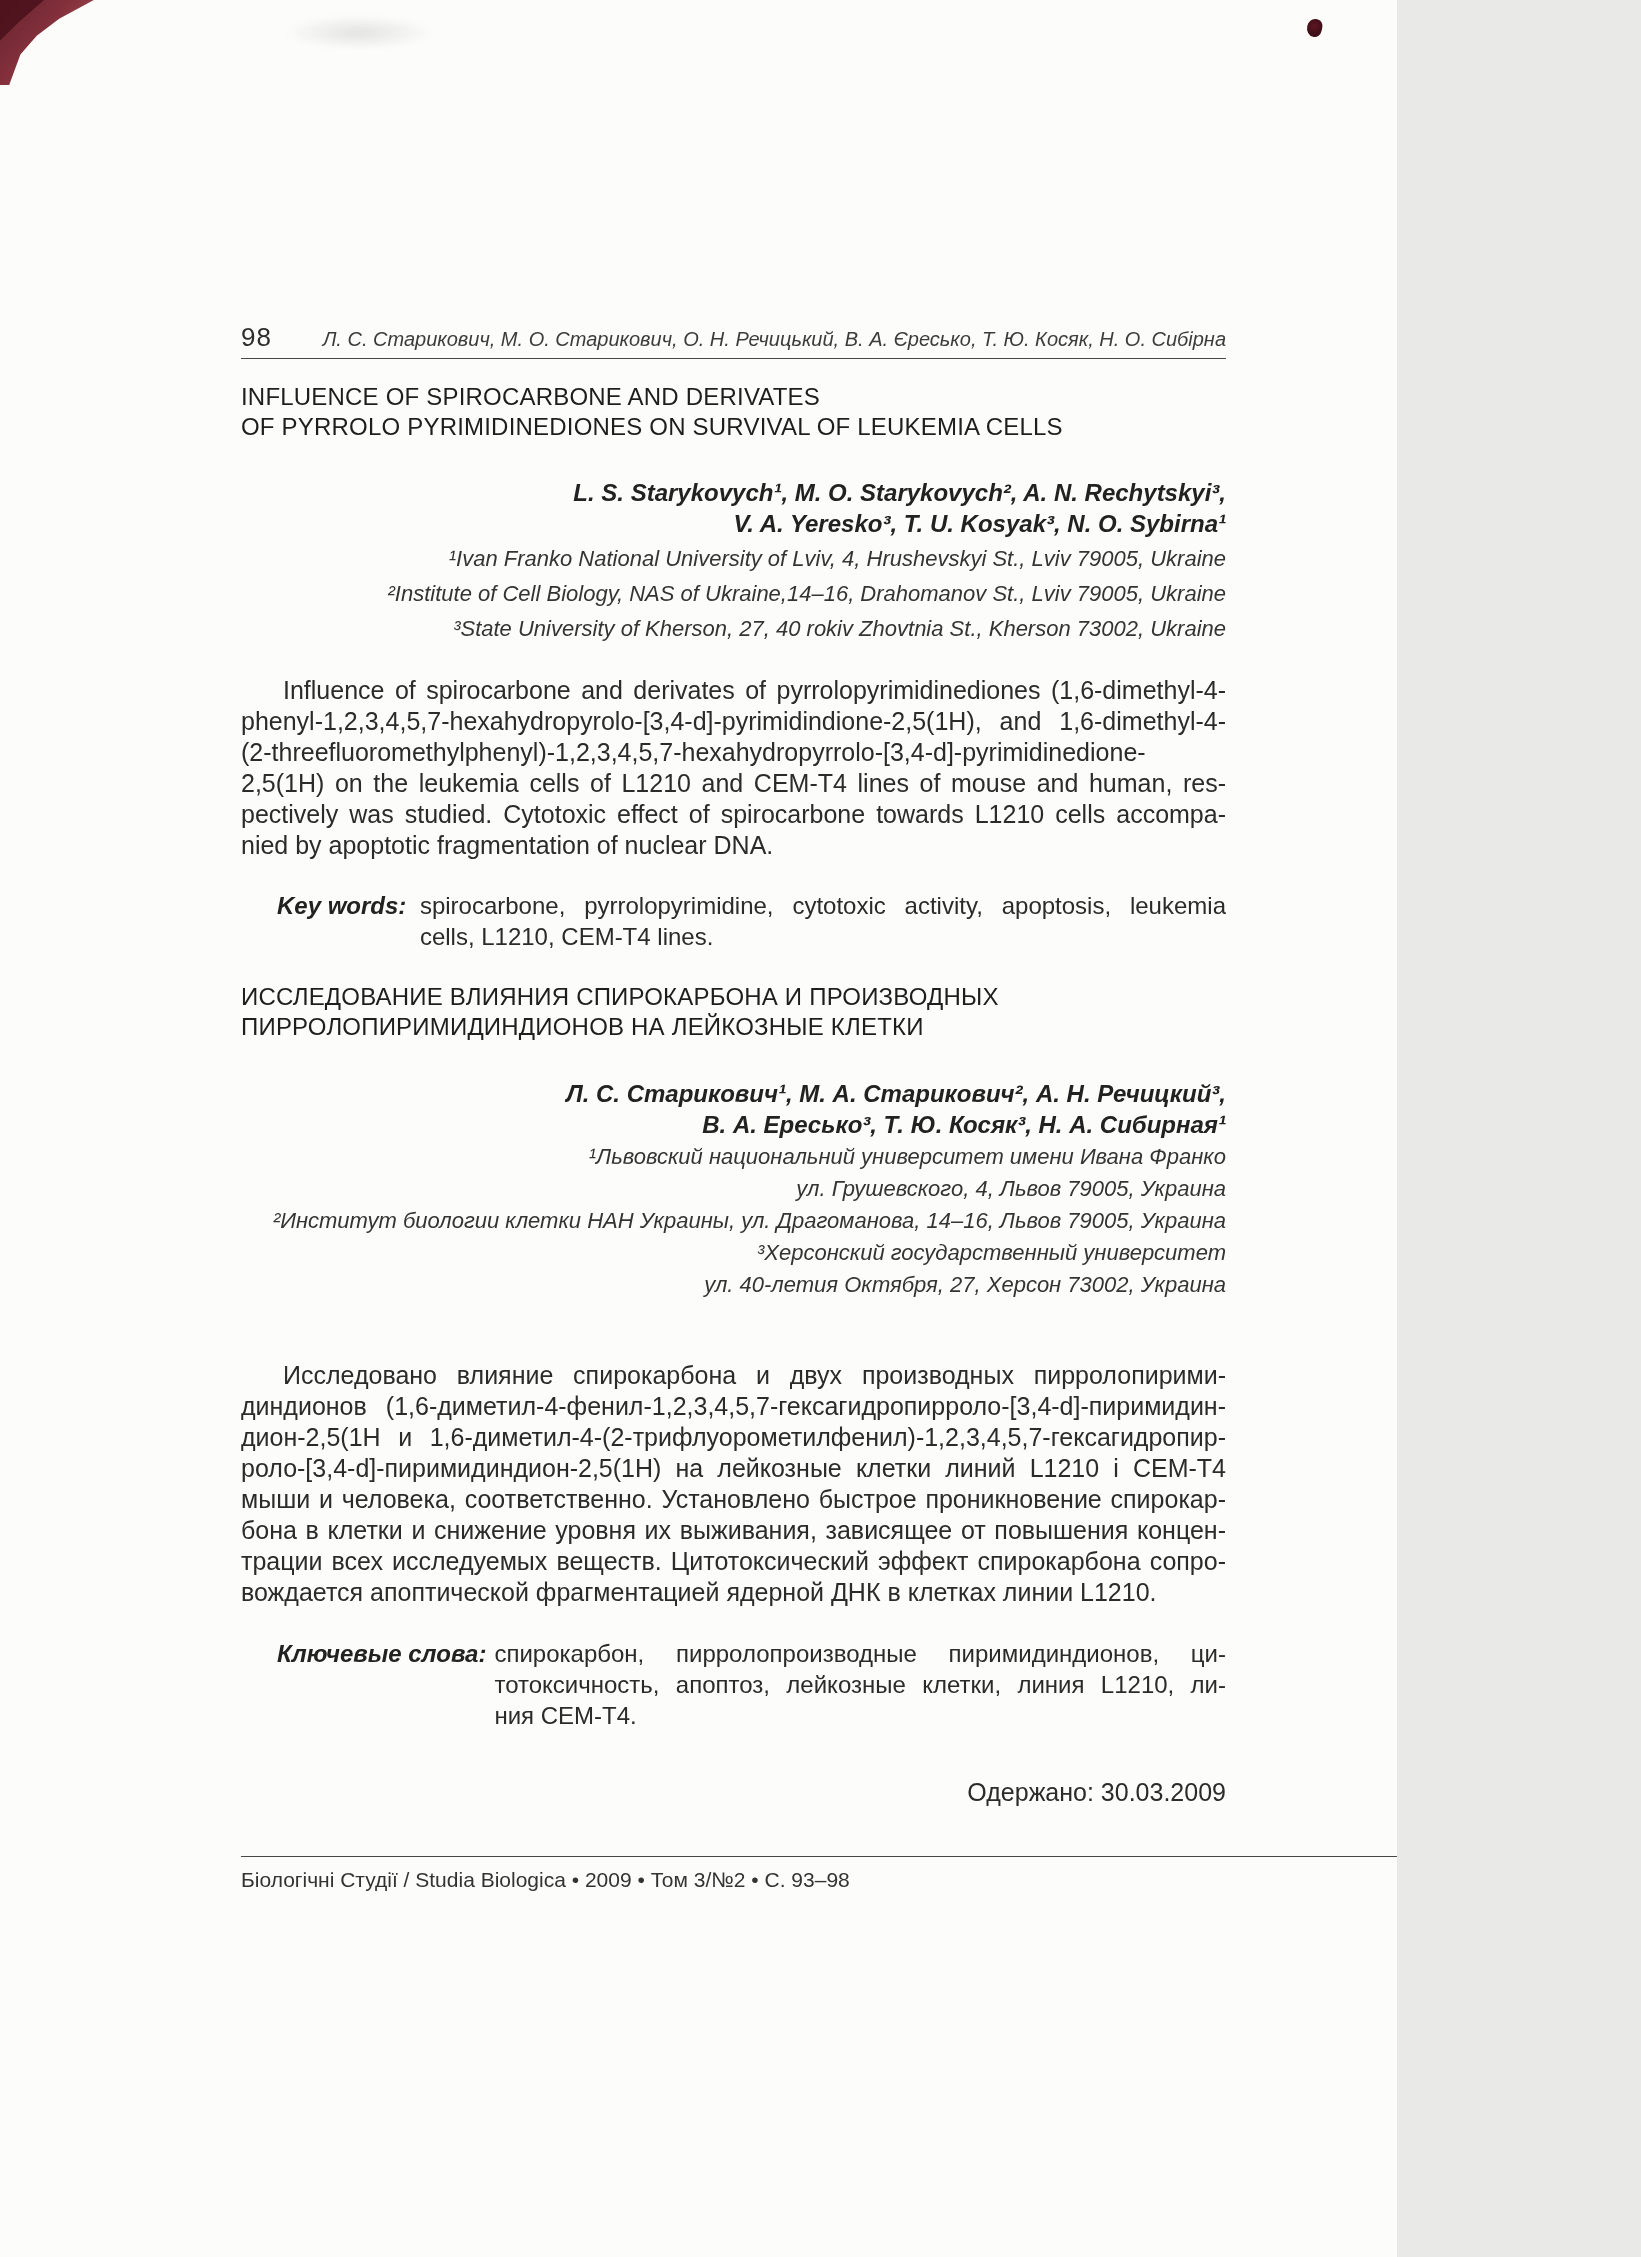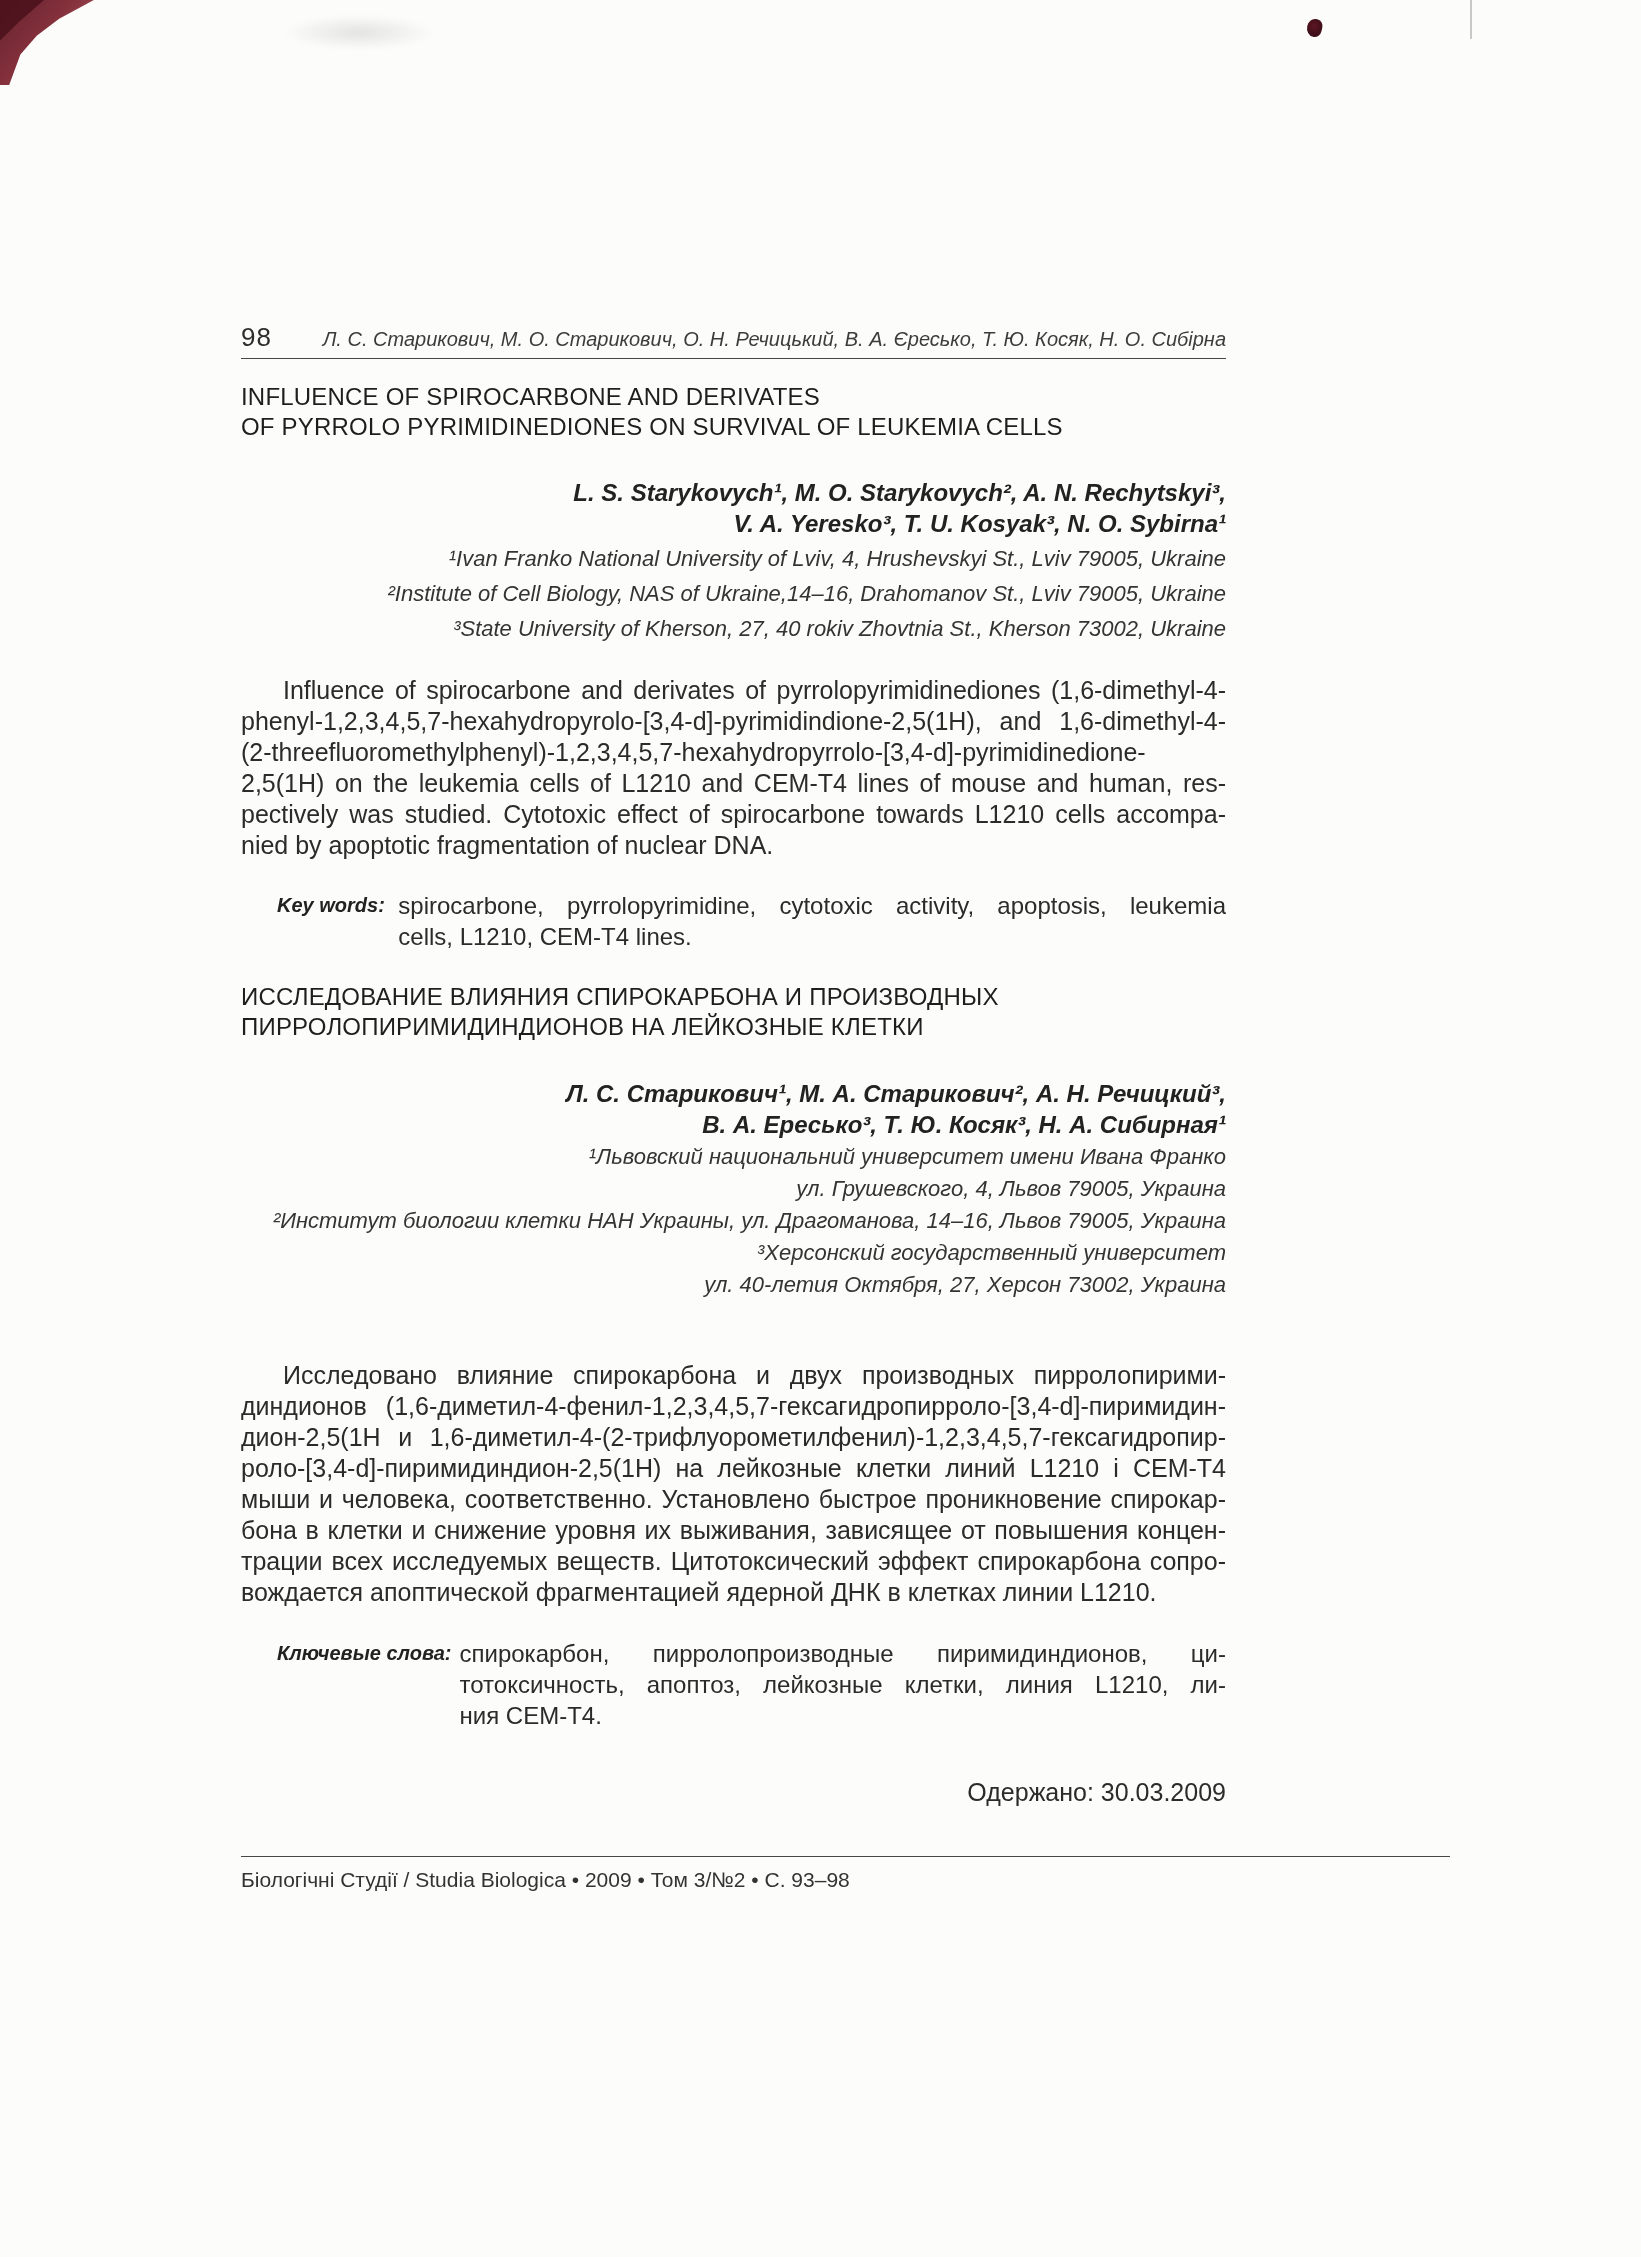--- a/index.html
+++ b/index.html
@@ -1,18 +1,18 @@
 <!DOCTYPE html>
 <html><head>
 <meta charset="utf-8">
 <style>
   html,body{margin:0;padding:0;background:#e9e9e7;}
   .page{
     position:relative;
-    width:1641px;height:2257px;
+    width:1397px;height:2257px;
     background:#fcfcfa;
     font-family:"Liberation Sans", sans-serif;
     color:#2c2c2c;
     overflow:hidden;
   }
   .col{position:absolute;left:241px;width:985px;}
 
   
   .corner-stain{
     position:absolute;left:0;top:0;width:102px;height:85px;
@@ -71,21 +71,21 @@
     text-align:justify;text-align-last:justify;
     white-space:nowrap;overflow:hidden;
   }
   .jline.endline{text-align-last:left;}
   .jline.indent{text-indent:42px;}
 
   
   .kw{position:absolute;left:277px;width:949px;display:flex;gap:13.5px;align-items:flex-start;}
   .kw-en{top:890px;}
   .kw-ru{top:1638px;gap:8px;}
-  .kw-label{flex:none;font-weight:bold;font-style:italic;font-size:20px;line-height:31px;color:#222;}
+  .kw-label{flex:none;font-weight:bold;font-style:italic;font-size:24px;line-height:31px;color:#222;}
   .kw-text{flex:1;font-size:24px;line-height:31px;color:#2b2b2b;min-width:0;}
 
   
   .received{top:1777px;text-align:right;font-size:25px;line-height:31px;color:#2b2b2b;}
   .footer-text{position:absolute;left:241px;top:1865px;font-size:21px;line-height:29px;color:#333;}
 </style>
 </head>
 <body>
 
 <div class="page">

